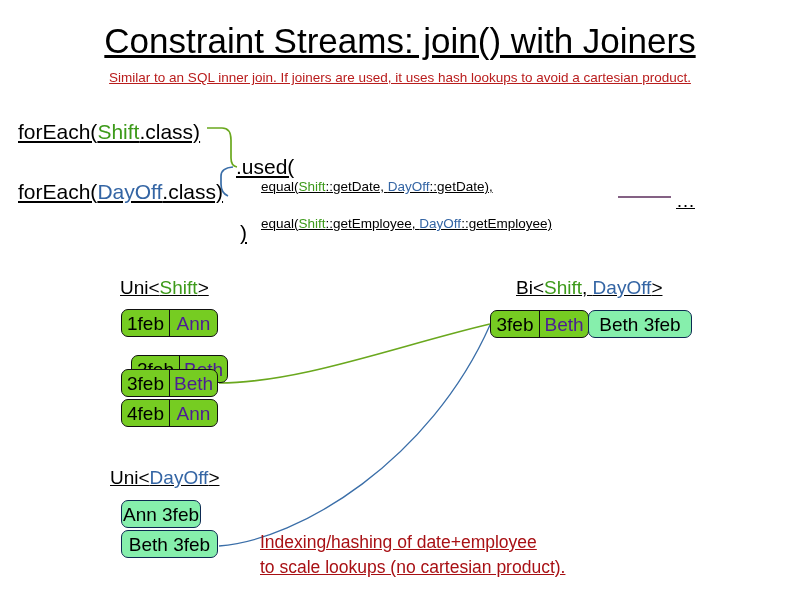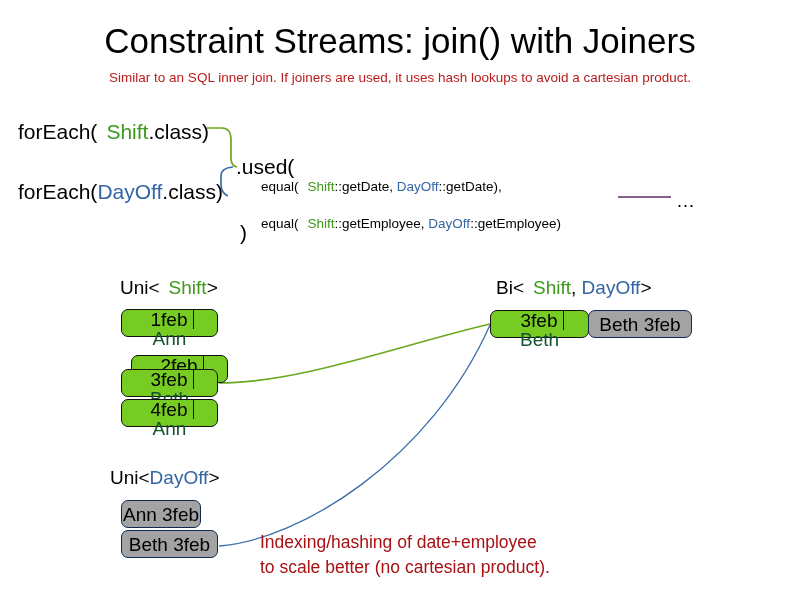--- a/index.html
+++ b/index.html
@@ -1,53 +1,53 @@
 <!DOCTYPE html>
 <html><head>
 <meta charset="utf-8">
 <style>
   html,body{margin:0;padding:0;}
   body{
     width:800px;height:600px;background:#ffffff;position:relative;
     font-family:"Liberation Sans","DejaVu Sans",sans-serif;
     overflow:hidden;
   }
-  .abs{position:absolute;}
+  .abs{position:absolute;text-decoration:underline;}
   #title{
     top:22px;left:0;width:800px;text-align:center;
     font-size:35px;color:#000;white-space:nowrap;line-height:1.1;
   }
   #subtitle{
     top:70px;left:0;width:800px;text-align:center;
     font-size:13.5px;color:#b91c1c;white-space:nowrap;
   }
   .code{font-size:21px;color:#000;white-space:nowrap;}
   .code-sm{font-size:13.5px;color:#000;white-space:nowrap;}
-  .shift{color:#3d9a1a;margin-left:9px;}
+  .shift{color:#3d9a1a;}
   .dayoff{color:#3465a4;}
   .hdr{font-size:19px;color:#000;white-space:nowrap;}
   .note{font-size:17.5px;color:#a81014;white-space:nowrap;line-height:1.32;}
   .ellipsis{font-size:19px;color:#000;}
 
   
   .box{
     position:absolute;box-sizing:border-box;
     border:1.6px solid #111;border-radius:7px;
     display:flex;align-items:center;
   }
   .box .cell{
     box-sizing:border-box;height:100%;
     display:flex;align-items:center;justify-content:center;
     font-size:19px;line-height:1;
   }
-  .green{background:#76cc22;flex-direction:column;}
-  .blue{background:#a3a3a3;border-color:#0d2a52;}
+  .green{background:#76cc22;}
+  .blue{background:#86efac;border-color:#0d2a52;}
   .cell.sep{border-right:1.6px solid #111;}
   .txt-black{color:#000;}
-  .txt-orange{color:#14532d;}
+  .txt-orange{color:#4c1d95;}
   svg{position:absolute;left:0;top:0;overflow:visible;pointer-events:none;}
   .pline{stroke:#5b2d5b;stroke-width:1.6;}
 </style>
 </head>
 <body>
 
 <div class="abs" id="title">Constraint Streams: join() with Joiners</div>
 <div class="abs" id="subtitle">Similar to an SQL inner join. If joiners are used, it uses hash lookups to avoid a cartesian product.</div>
 
 <svg width="800" height="600">
@@ -98,24 +98,24 @@
 
 <div class="abs hdr" style="left:110px;top:467px;"><span>Uni&lt;</span><span class="dayoff">DayOff</span><span>&gt;</span></div>
 
 <div class="box blue" style="left:121px;top:500px;width:80px;height:28px;">
   <div class="cell txt-black" style="width:100%;">Ann 3feb</div>
 </div>
 <div class="box blue" style="left:121px;top:530px;width:97px;height:28px;">
   <div class="cell txt-black" style="width:100%;">Beth 3feb</div>
 </div>
 
-<div class="abs hdr" style="left:496px;top:277px;"><span>Bi&lt;</span><span class="shift">Shift</span><span>, </span><span class="dayoff">DayOff</span><span>&gt;</span></div>
+<div class="abs hdr" style="left:516px;top:277px;"><span>Bi&lt;</span><span class="shift">Shift</span><span>, </span><span class="dayoff">DayOff</span><span>&gt;</span></div>
 
 <div class="box green" style="left:490px;top:310px;width:99px;height:28px;">
   <div class="cell sep txt-black" style="width:49px;">3feb</div>
   <div class="cell txt-orange" style="width:48px;">Beth</div>
 </div>
 <div class="box blue" style="left:588px;top:310px;width:104px;height:28px;">
   <div class="cell txt-black" style="width:100%;">Beth 3feb</div>
 </div>
 
 <div class="abs note" style="left:260px;top:531px;">Indexing/hashing of date+employee</div>
-<div class="abs note" style="left:260px;top:556px;">to scale better (no cartesian product).</div>
+<div class="abs note" style="left:260px;top:556px;">to scale lookups (no cartesian product).</div>
 
 </body></html>

